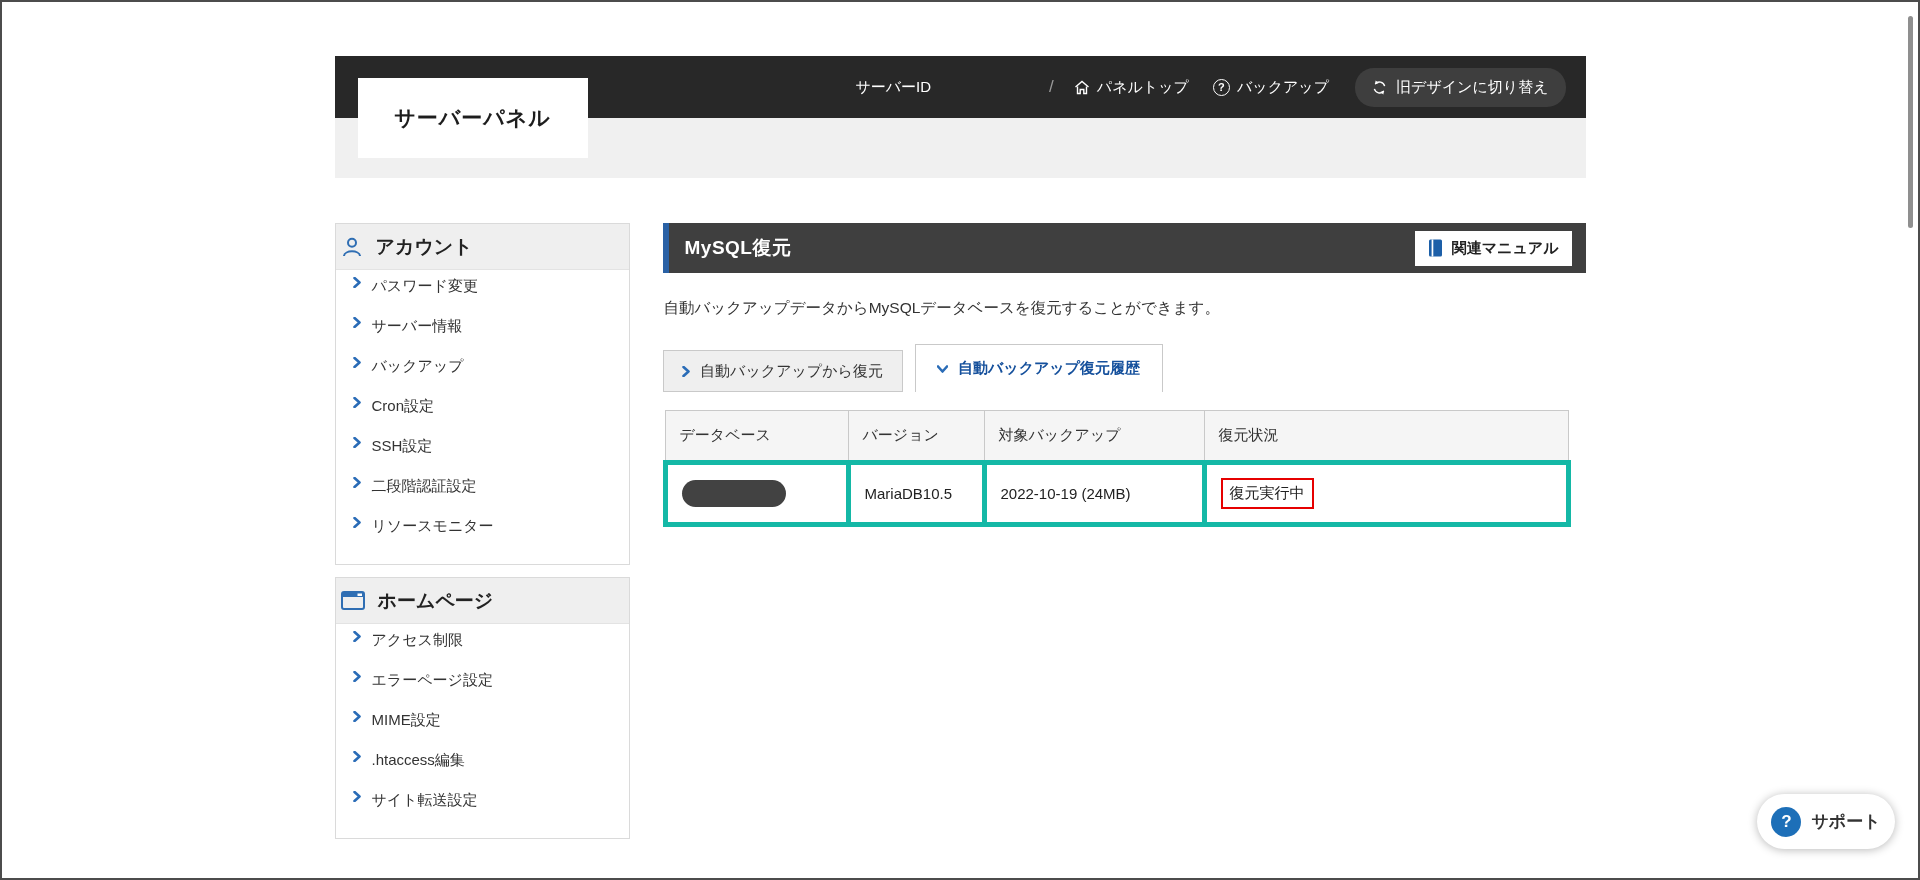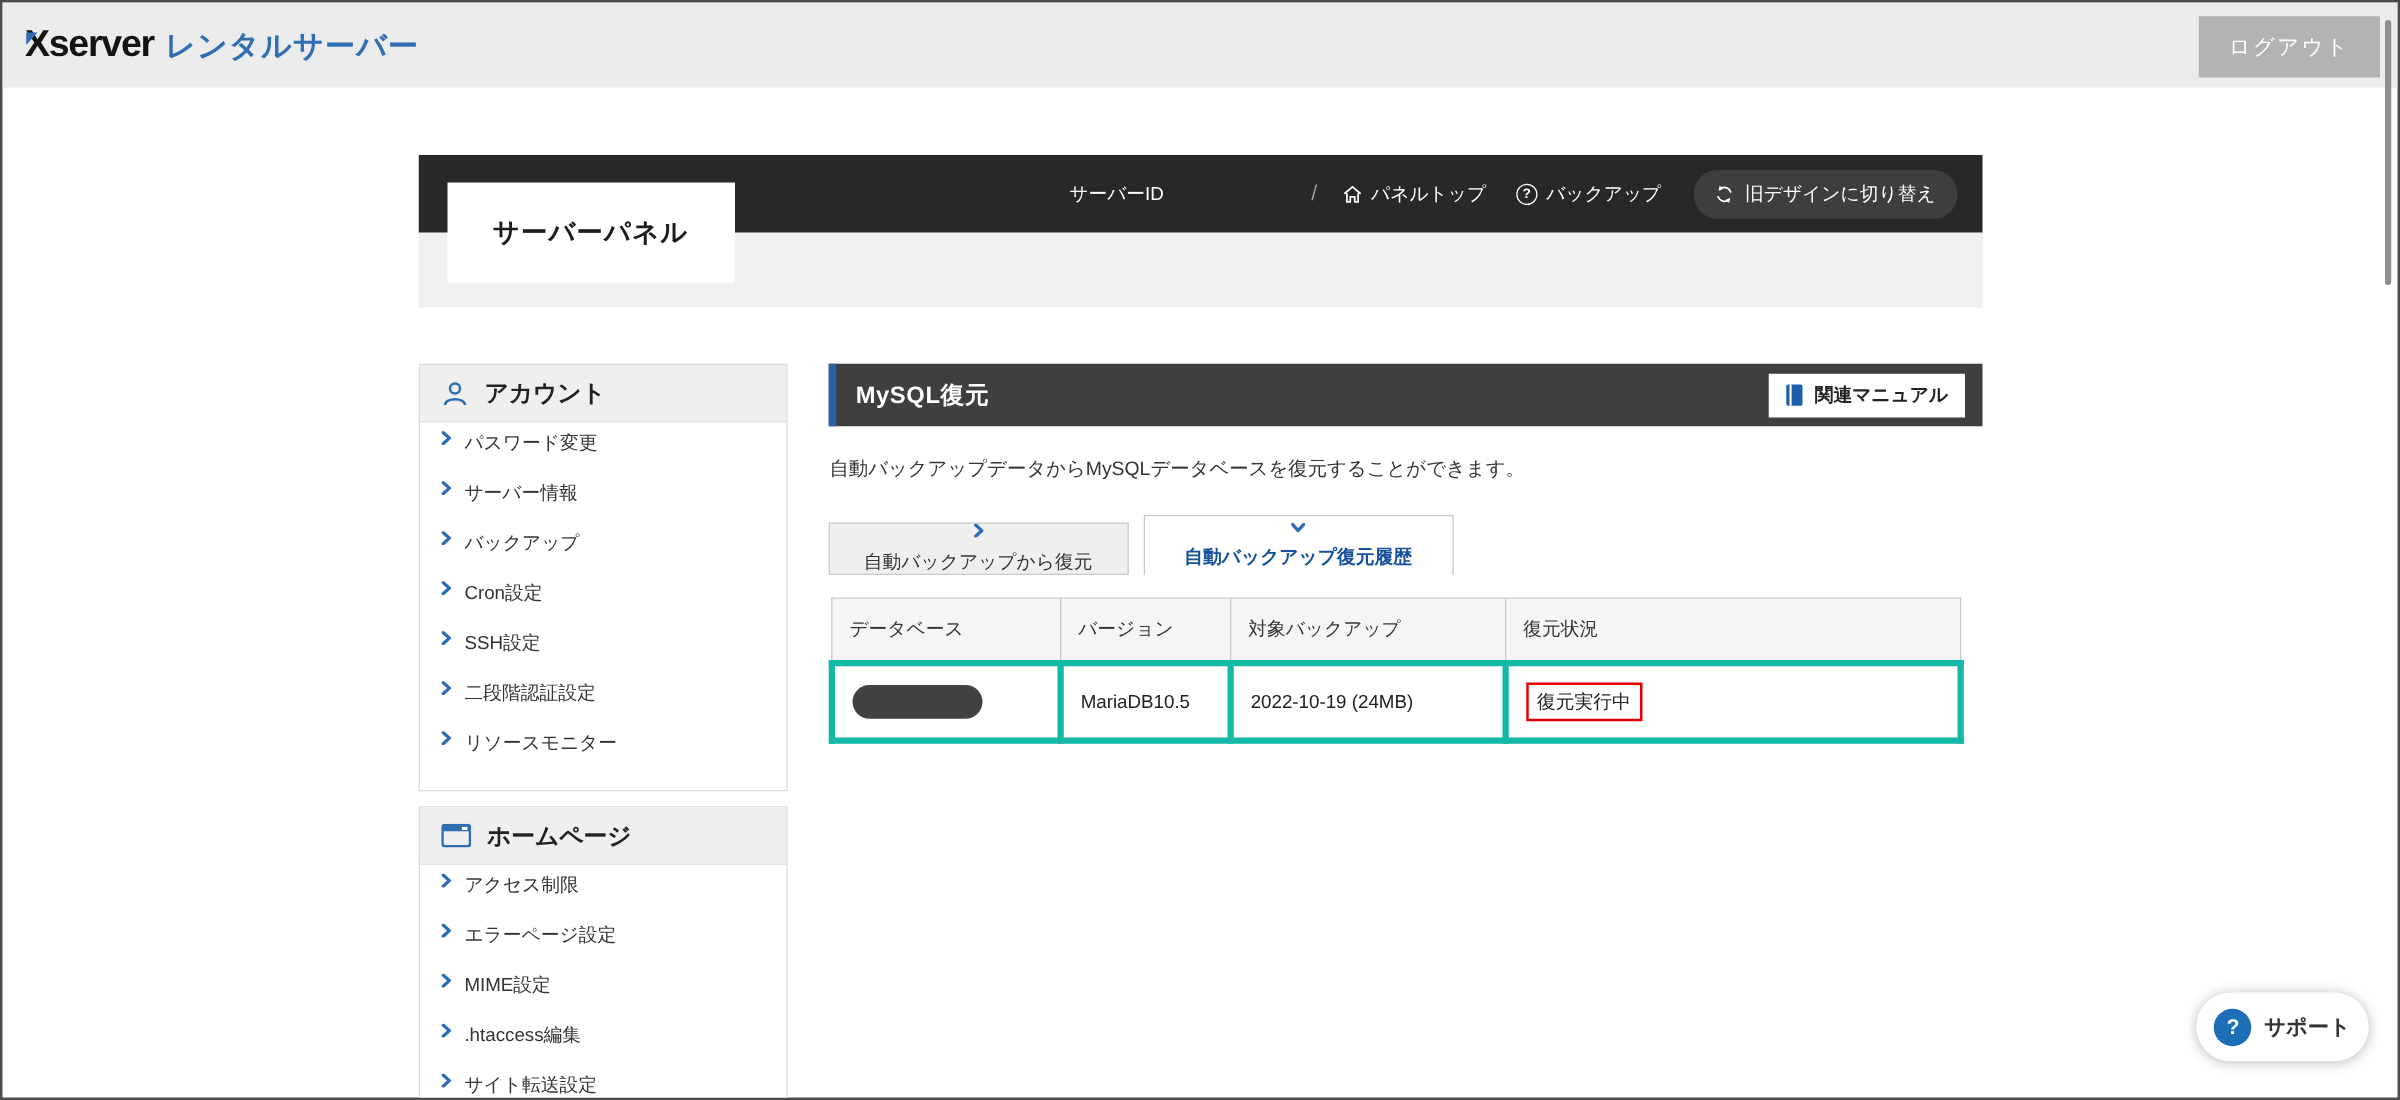--- a/index.html
+++ b/index.html
@@ -29,33 +29,33 @@
   .nav-link.manual { margin-right: 26px; }
   .q-outline { width: 17px; height: 17px; border: 1.5px solid #fff; border-radius: 50%; display: inline-flex; align-items: center; justify-content: center; font-size: 11px; font-weight: bold; }
   .design-pill { background: #3e3e3e; border: none; color: #fff; font-size: 15px; border-radius: 19px; padding: 10px 17px; display: inline-flex; align-items: center; gap: 9px; cursor: pointer; font-family: inherit; }
 
   
   .content-row { display: flex; align-items: flex-start; margin-top: 45px; }
 
   
   .sidebar { width: 295px; flex: none; }
   .side-section { border: 1px solid #dadada; background: #fff; margin-bottom: 12px; }
-  .side-head { background: #efefef; height: 46px; display: flex; align-items: center; gap: 13px; padding: 0 17px; font-size: 19px; font-weight: bold; color: #222; border-bottom: 1px solid #e3e3e3; }
+  .side-head { background: #efefef; height: 46px; display: flex; align-items: center; gap: 13px; padding: 0 5px; font-size: 19px; font-weight: bold; color: #222; border-bottom: 1px solid #e3e3e3; }
   .side-items { padding: 7px 0; }
   .side-item { height: 40px; display: flex; align-items: flex-start; gap: 11px; padding: 0 17px; font-size: 15px; color: #333; text-decoration: none; cursor: pointer; }
 
   
   .main { flex: 1; margin-left: 33px; }
   .page-bar { height: 50px; background: #3f3f3f; border-left: 6px solid #2a61a5; display: flex; align-items: center; padding: 0 14px 0 16px; }
   .page-bar h1 { font-size: 19px; color: #fff; font-weight: bold; letter-spacing: .5px; }
   .manual-btn { margin-left: auto; background: #fff; border: none; display: inline-flex; align-items: center; gap: 9px; padding: 8px 13px; font-size: 15px; font-weight: bold; color: #222; cursor: pointer; font-family: inherit; }
   .desc { margin: 24px 0 0 1px; font-size: 15.5px; color: #333; line-height: 22px; }
 
   .tabs { margin-top: 25px; display: flex; align-items: flex-end; }
-  .tab { display: flex; align-items: center; justify-content: center; gap: 10px; font-size: 15px; text-decoration: none; cursor: pointer; flex-direction: column; }
+  .tab { display: flex; align-items: center; justify-content: center; gap: 10px; font-size: 15px; text-decoration: none; cursor: pointer; }
   .tab.inactive { width: 240px; height: 42px; background: #efefef; border: 1px solid #c9c9c9; color: #333; }
   .tab.active { width: 248px; height: 48px; margin-left: 12px; background: #fff; border: 1px solid #c9c9c9; border-bottom: none; color: #15509c; font-weight: bold; }
 
   table.history { border-collapse: collapse; margin-top: 18px; table-layout: fixed; width: 903px; }
   table.history th { background: #f5f5f5; border: 1px solid #c9c9c9; font-weight: normal; text-align: left; padding: 0 14px; height: 52px; font-size: 15px; color: #333; }
   table.history td { border: 5px solid #14b8a6; padding: 0 14px; height: 62px; font-size: 15px; color: #222; }
   .redact { display: inline-block; width: 104px; height: 27px; background: #424242; border-radius: 14px; vertical-align: middle; }
   .status-box { display: inline-block; border: 2px solid #e60000; padding: 4px 7px; color: #222; }
 
   
@@ -63,28 +63,20 @@
   .support { position: absolute; right: 23px; bottom: 29px; width: 138px; height: 55px; border-radius: 28px; background: #fff; border: none; box-shadow: 0 1px 10px rgba(0,0,0,0.28); display: flex; align-items: center; justify-content: center; gap: 10px; font-size: 17px; font-weight: bold; color: #333; cursor: pointer; font-family: inherit; }
   .support-q { width: 30px; height: 30px; border-radius: 50%; background: #1d6fb8; color: #fff; display: flex; align-items: center; justify-content: center; font-size: 17px; font-weight: bold; flex: none; }
 
   .icon { display: inline-flex; align-items: center; justify-content: center; flex: none; }
 </style>
 </head>
 <body>
 
 <div class="frame">
 
-  <header class="topbar">
-    <div class="logo">
-      <span class="x-accent"></span>
-      <span class="logo-main">Xserver</span>
-      <span class="logo-sub">レンタルサーバー</span>
-    </div>
-    <button class="logout">ログアウト</button>
-  </header>
 
   <div class="panel-wrap">
 
     <div>
       <div class="dark-bar">
         <div class="panel-title">サーバーパネル</div>
         <div class="nav-right">
           <span class="srv-id">サーバーID</span>
           <span class="nav-sep">/</span>
           <a class="nav-link paneltop">

